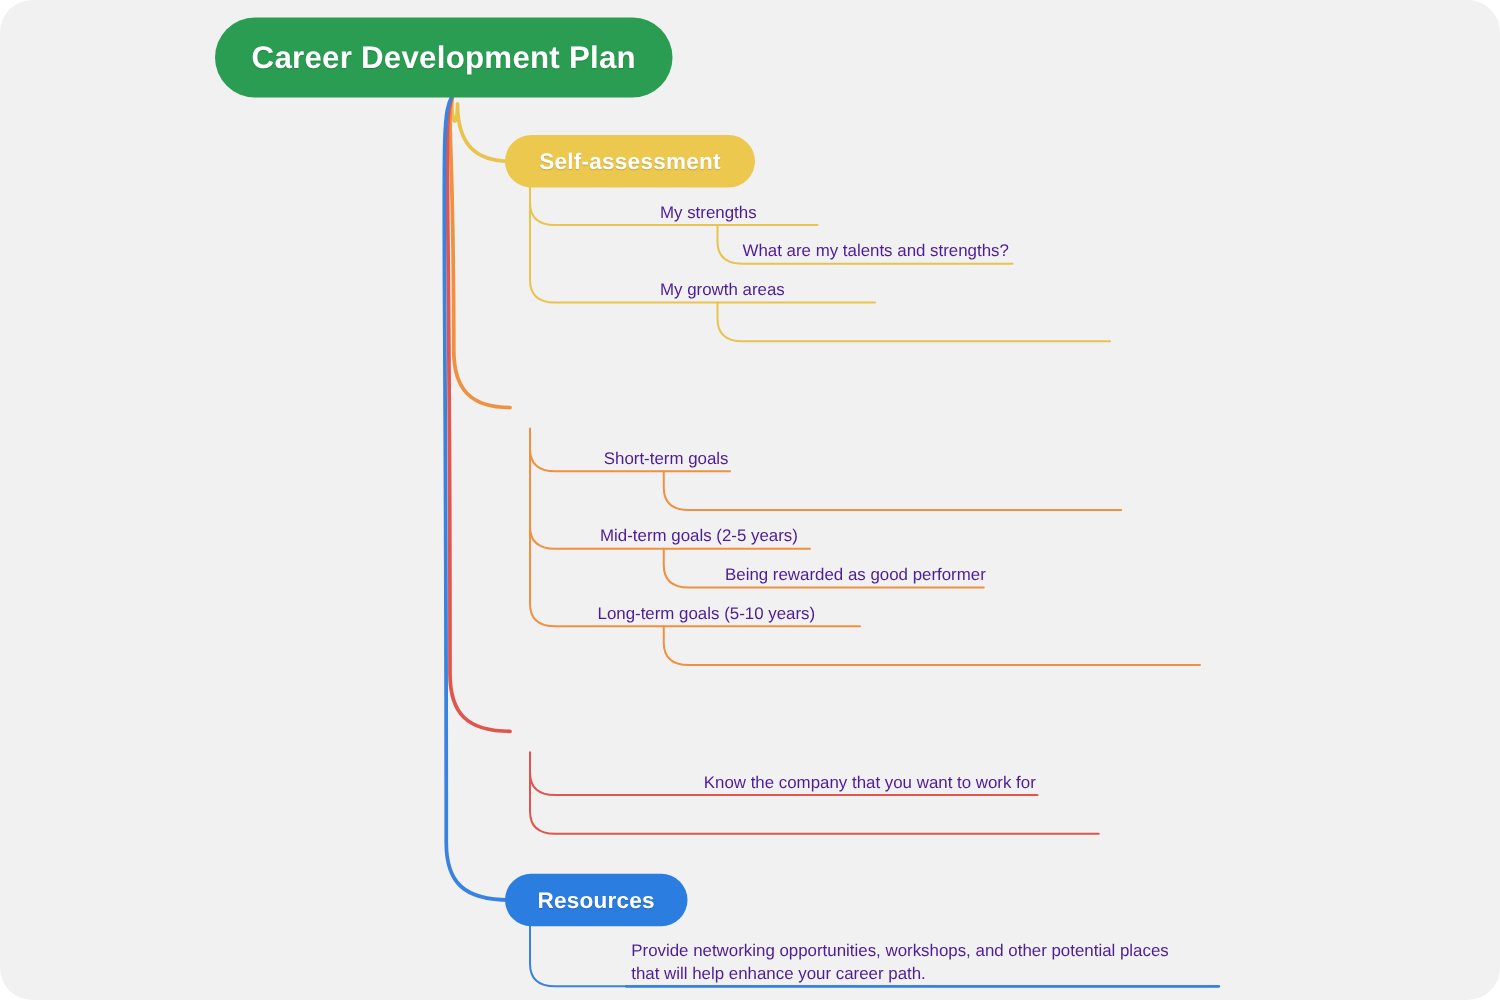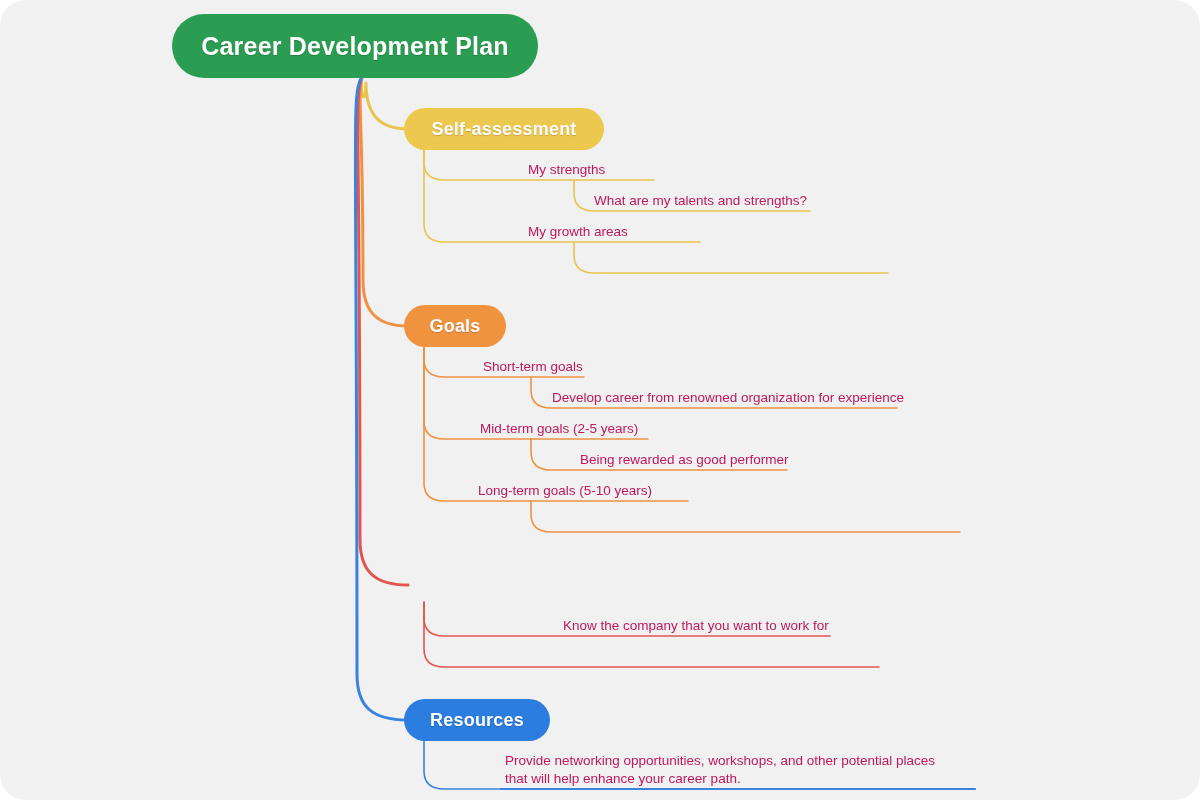--- a/index.html
+++ b/index.html
@@ -52,21 +52,21 @@
   }
 
   .node-branch {
     font-size: 18px;
     padding: 0 24px;
   }
 
   
   .leaf {
     position: absolute;
-    color: #be185d;
+    color: #4c1d95;
     font-size: 13.5px;
     line-height: 18px;
     white-space: nowrap;
   }
 
   .leaf-wrap {
     white-space: normal;
   }
 </style>
 </head>
@@ -99,25 +99,23 @@
 
   <div class="node node-branch" id="branch-0" style="left: 404px; top: 108px; width: 200px; height: 42px; background: rgb(237, 200, 79);">Self-assessment</div>
 
   <div class="leaf" id="leaf-0-0" style="left: 528px; top: 161px;">My strengths</div>
 
   <div class="leaf" id="leaf-0-0-0" style="left: 594px; top: 192px;">What are my talents and strengths?</div>
 
   <div class="leaf" id="leaf-0-1" style="left: 528px; top: 223px;">My growth areas</div>
 
 
-  <div class="node node-branch" id="branch-1" style="left: 404px; top: 305px; width: 102px; height: 42px; background: rgb(240, 147, 63);">Goals</div>
 
   <div class="leaf" id="leaf-1-0" style="left: 483px; top: 358px;">Short-term goals</div>
 
-  <div class="leaf" id="leaf-1-0-0" style="left: 552px; top: 389px;">Develop career from renowned organization for experience</div>
 
   <div class="leaf" id="leaf-1-1" style="left: 480px; top: 420px;">Mid-term goals (2-5 years)</div>
 
   <div class="leaf" id="leaf-1-1-0" style="left: 580px; top: 451px;">Being rewarded as good performer</div>
 
   <div class="leaf" id="leaf-1-2" style="left: 478px; top: 482px;">Long-term goals (5-10 years)</div>
 
 
 
   <div class="leaf" id="leaf-2-0" style="left: 563px; top: 617px;">Know the company that you want to work for</div>

